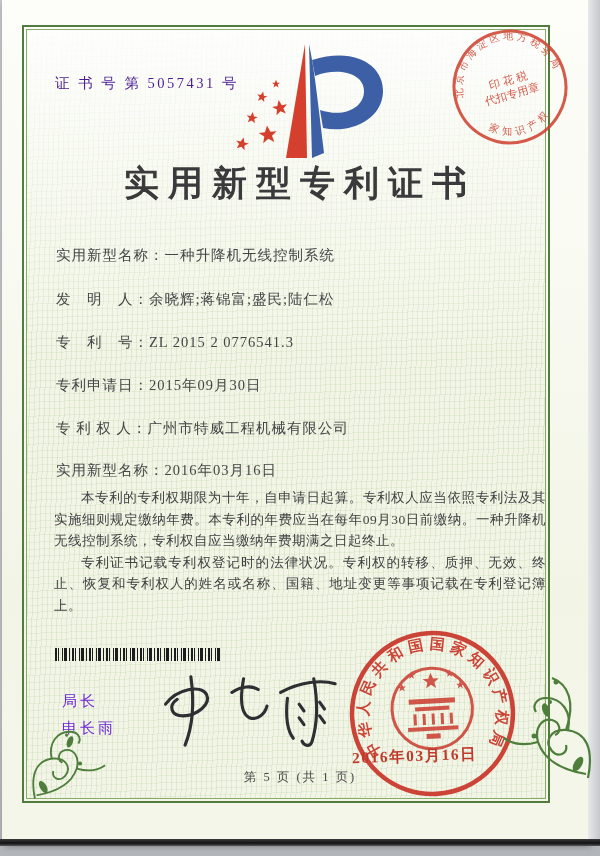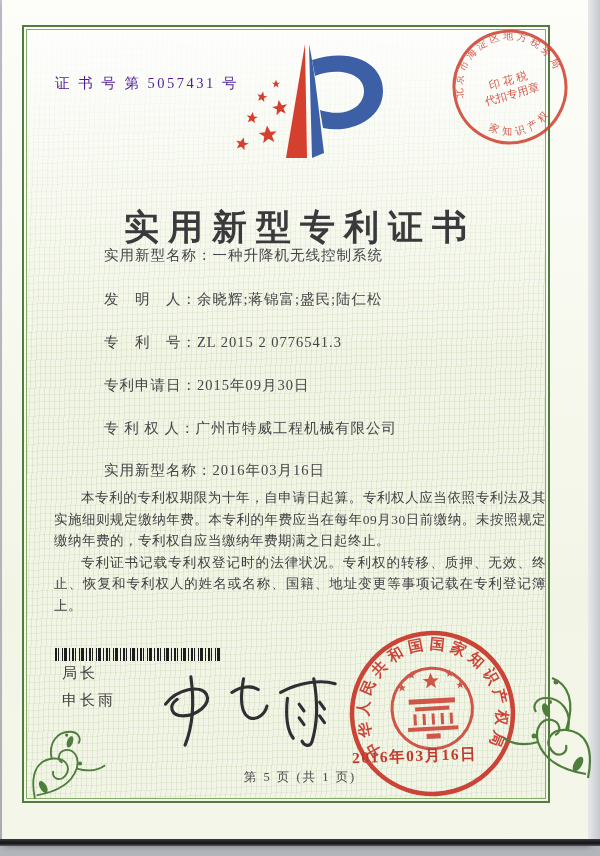--- a/index.html
+++ b/index.html
@@ -37,36 +37,36 @@
       repeating-linear-gradient(92deg,rgba(124,164,92,.15) 0 1px,rgba(255,255,255,0) 1px 5px),
       repeating-linear-gradient(-2deg,rgba(124,164,92,.11) 0 1px,rgba(255,255,255,0) 1px 7px);
     background-color:#f2f5e6;
   }
   .abs{position:absolute;}
   .cert-no{
     left:55px;top:74px;font-size:14.5px;letter-spacing:2.5px;color:#4c1d95;
   }
   .title{
     left:0;top:160px;width:100%;text-align:center;
-    font-size:35px;font-weight:bold;letter-spacing:9px;color:#3a3a3c;margin-top:44px;
-  }
-  .field-row{position:absolute;left:56px;font-size:14.5px;color:#454547;letter-spacing:1px;white-space:nowrap;padding-left:48px;}
+    font-size:35px;font-weight:bold;letter-spacing:9px;color:#3a3a3c;
+  }
+  .field-row{position:absolute;left:56px;font-size:14.5px;color:#454547;letter-spacing:1px;white-space:nowrap;}
   .field-row .lbl{color:#454547;}
   .body-text{
     left:54px;top:487px;width:492px;color:#414143;
     font-size:13.5px;line-height:21.5px;text-align:justify;letter-spacing:.5px;
   }
   .body-text p{margin:0;text-indent:2em;}
   .barcode{
     left:55px;top:648px;width:166px;height:13px;
     background:
       repeating-linear-gradient(90deg,#1c1c1e 0 2px,transparent 2px 3px,#1c1c1e 3px 4px,transparent 4px 7px,#1c1c1e 7px 8px,transparent 8px 9px,#1c1c1e 9px 12px,transparent 12px 14px,#1c1c1e 14px 15px,transparent 15px 17px);
   }
   .signer{
-    left:62px;top:660px;font-size:15px;color:#404040;letter-spacing:3px;line-height:27px;
+    left:62px;top:688px;font-size:15px;color:#6d28d9;letter-spacing:3px;line-height:27px;
   }
   .signature-svg{left:148px;top:668px;}
   .seal-svg{left:345px;top:626px;transform:rotate(-3deg);}
   .seal-date{
     left:352px;top:746px;font-size:15.5px;font-weight:600;color:#c03a2b;
     letter-spacing:1.5px;transform:rotate(-2deg);white-space:nowrap;
   }
   .tax-stamp-svg{left:449px;top:26px;transform:rotate(-16deg);}
   .footer{
     left:0;top:769px;width:100%;text-align:center;
@@ -139,21 +139,21 @@
   <span class="lbl">专利申请日：</span><span>2015年09月30日</span>
 </div>
 <div class="field-row" style="top:419px">
   <span class="lbl">专 利 权 人：</span><span>广州市特威工程机械有限公司</span>
 </div>
 <div class="field-row" style="top:461px">
   <span class="lbl">实用新型名称：</span><span>2016年03月16日</span>
 </div>
 
 <div class="abs body-text">
-  <p>本专利的专利权期限为十年，自申请日起算。专利权人应当依照专利法及其实施细则规定缴纳年费。本专利的年费应当在每年09月30日前缴纳。未按照规定缴纳年费的，专利权自应当缴纳年费期满之日起终止。</p>
+  <p>本专利的专利权期限为十年，自申请日起算。专利权人应当依照专利法及其实施细则规定缴纳年费。本专利的年费应当在每年09月30日前缴纳。一种升降机无线控制系统，专利权自应当缴纳年费期满之日起终止。</p>
   <p>专利证书记载专利权登记时的法律状况。专利权的转移、质押、无效、终止、恢复和专利权人的姓名或名称、国籍、地址变更等事项记载在专利登记簿上。</p>
 </div>
 
 <div class="abs barcode"></div>
 
 <div class="abs signer">
   <div>局长</div>
   <div>申长雨</div>
 </div>
 

